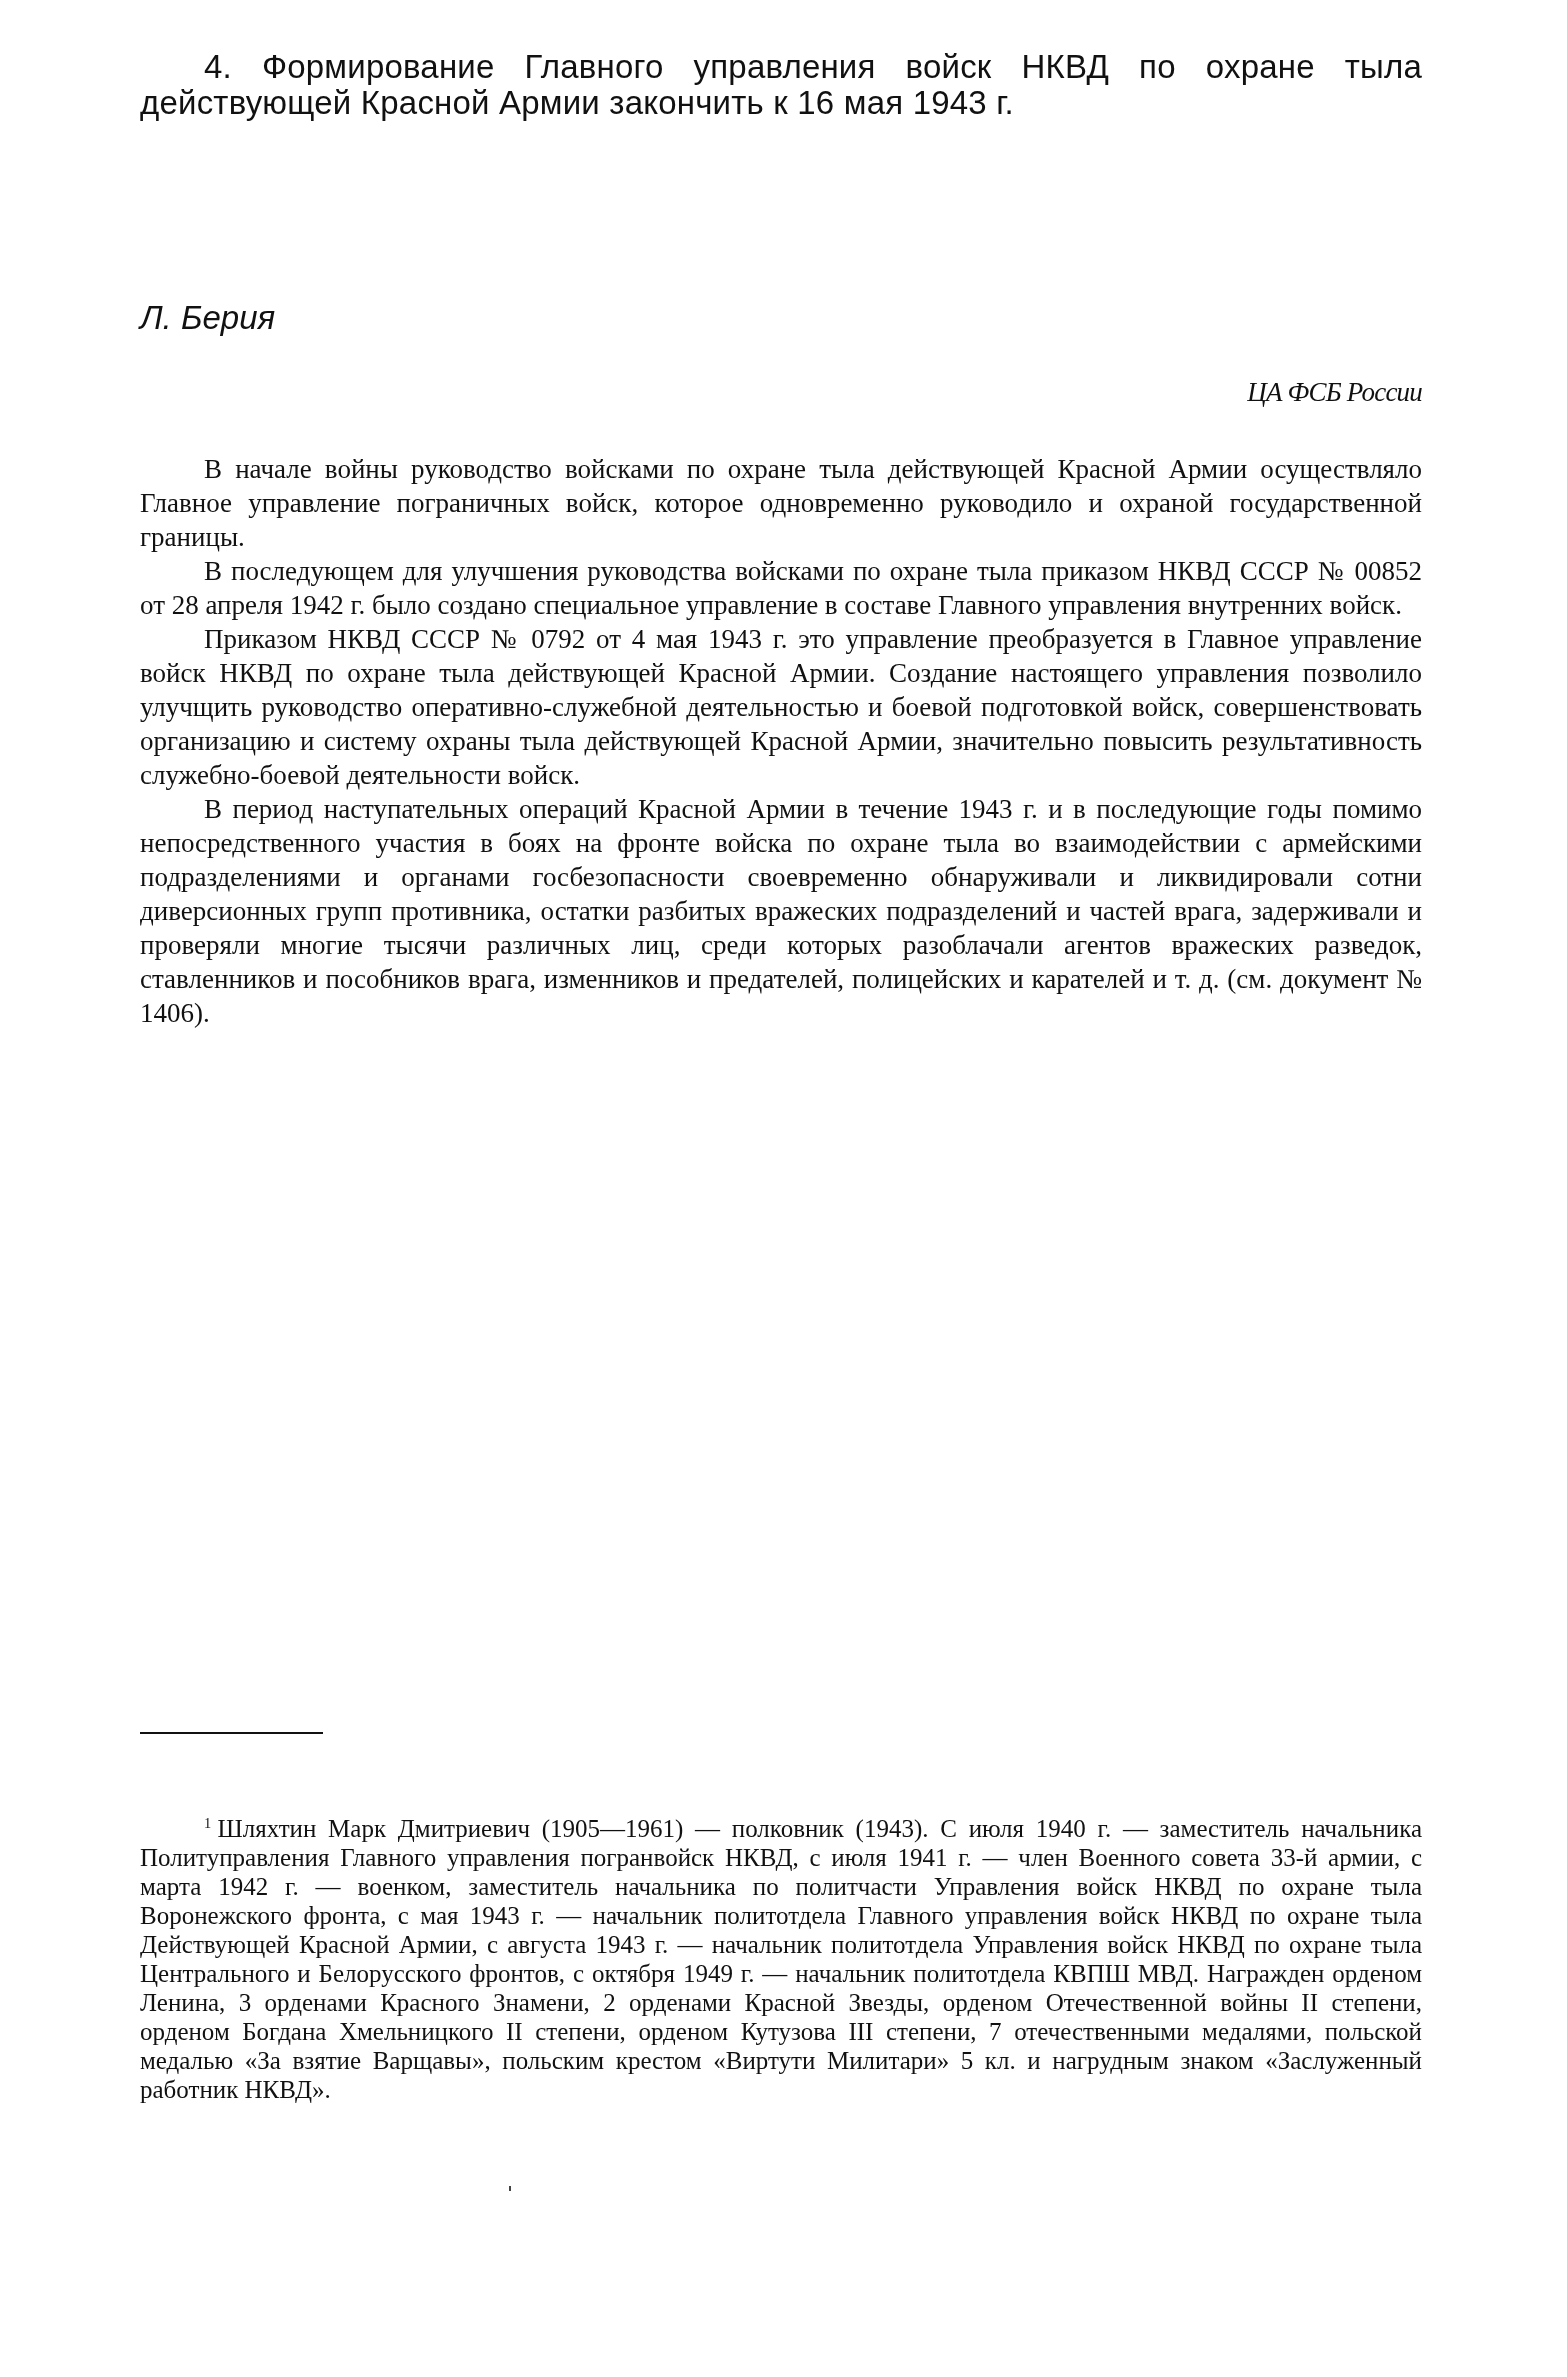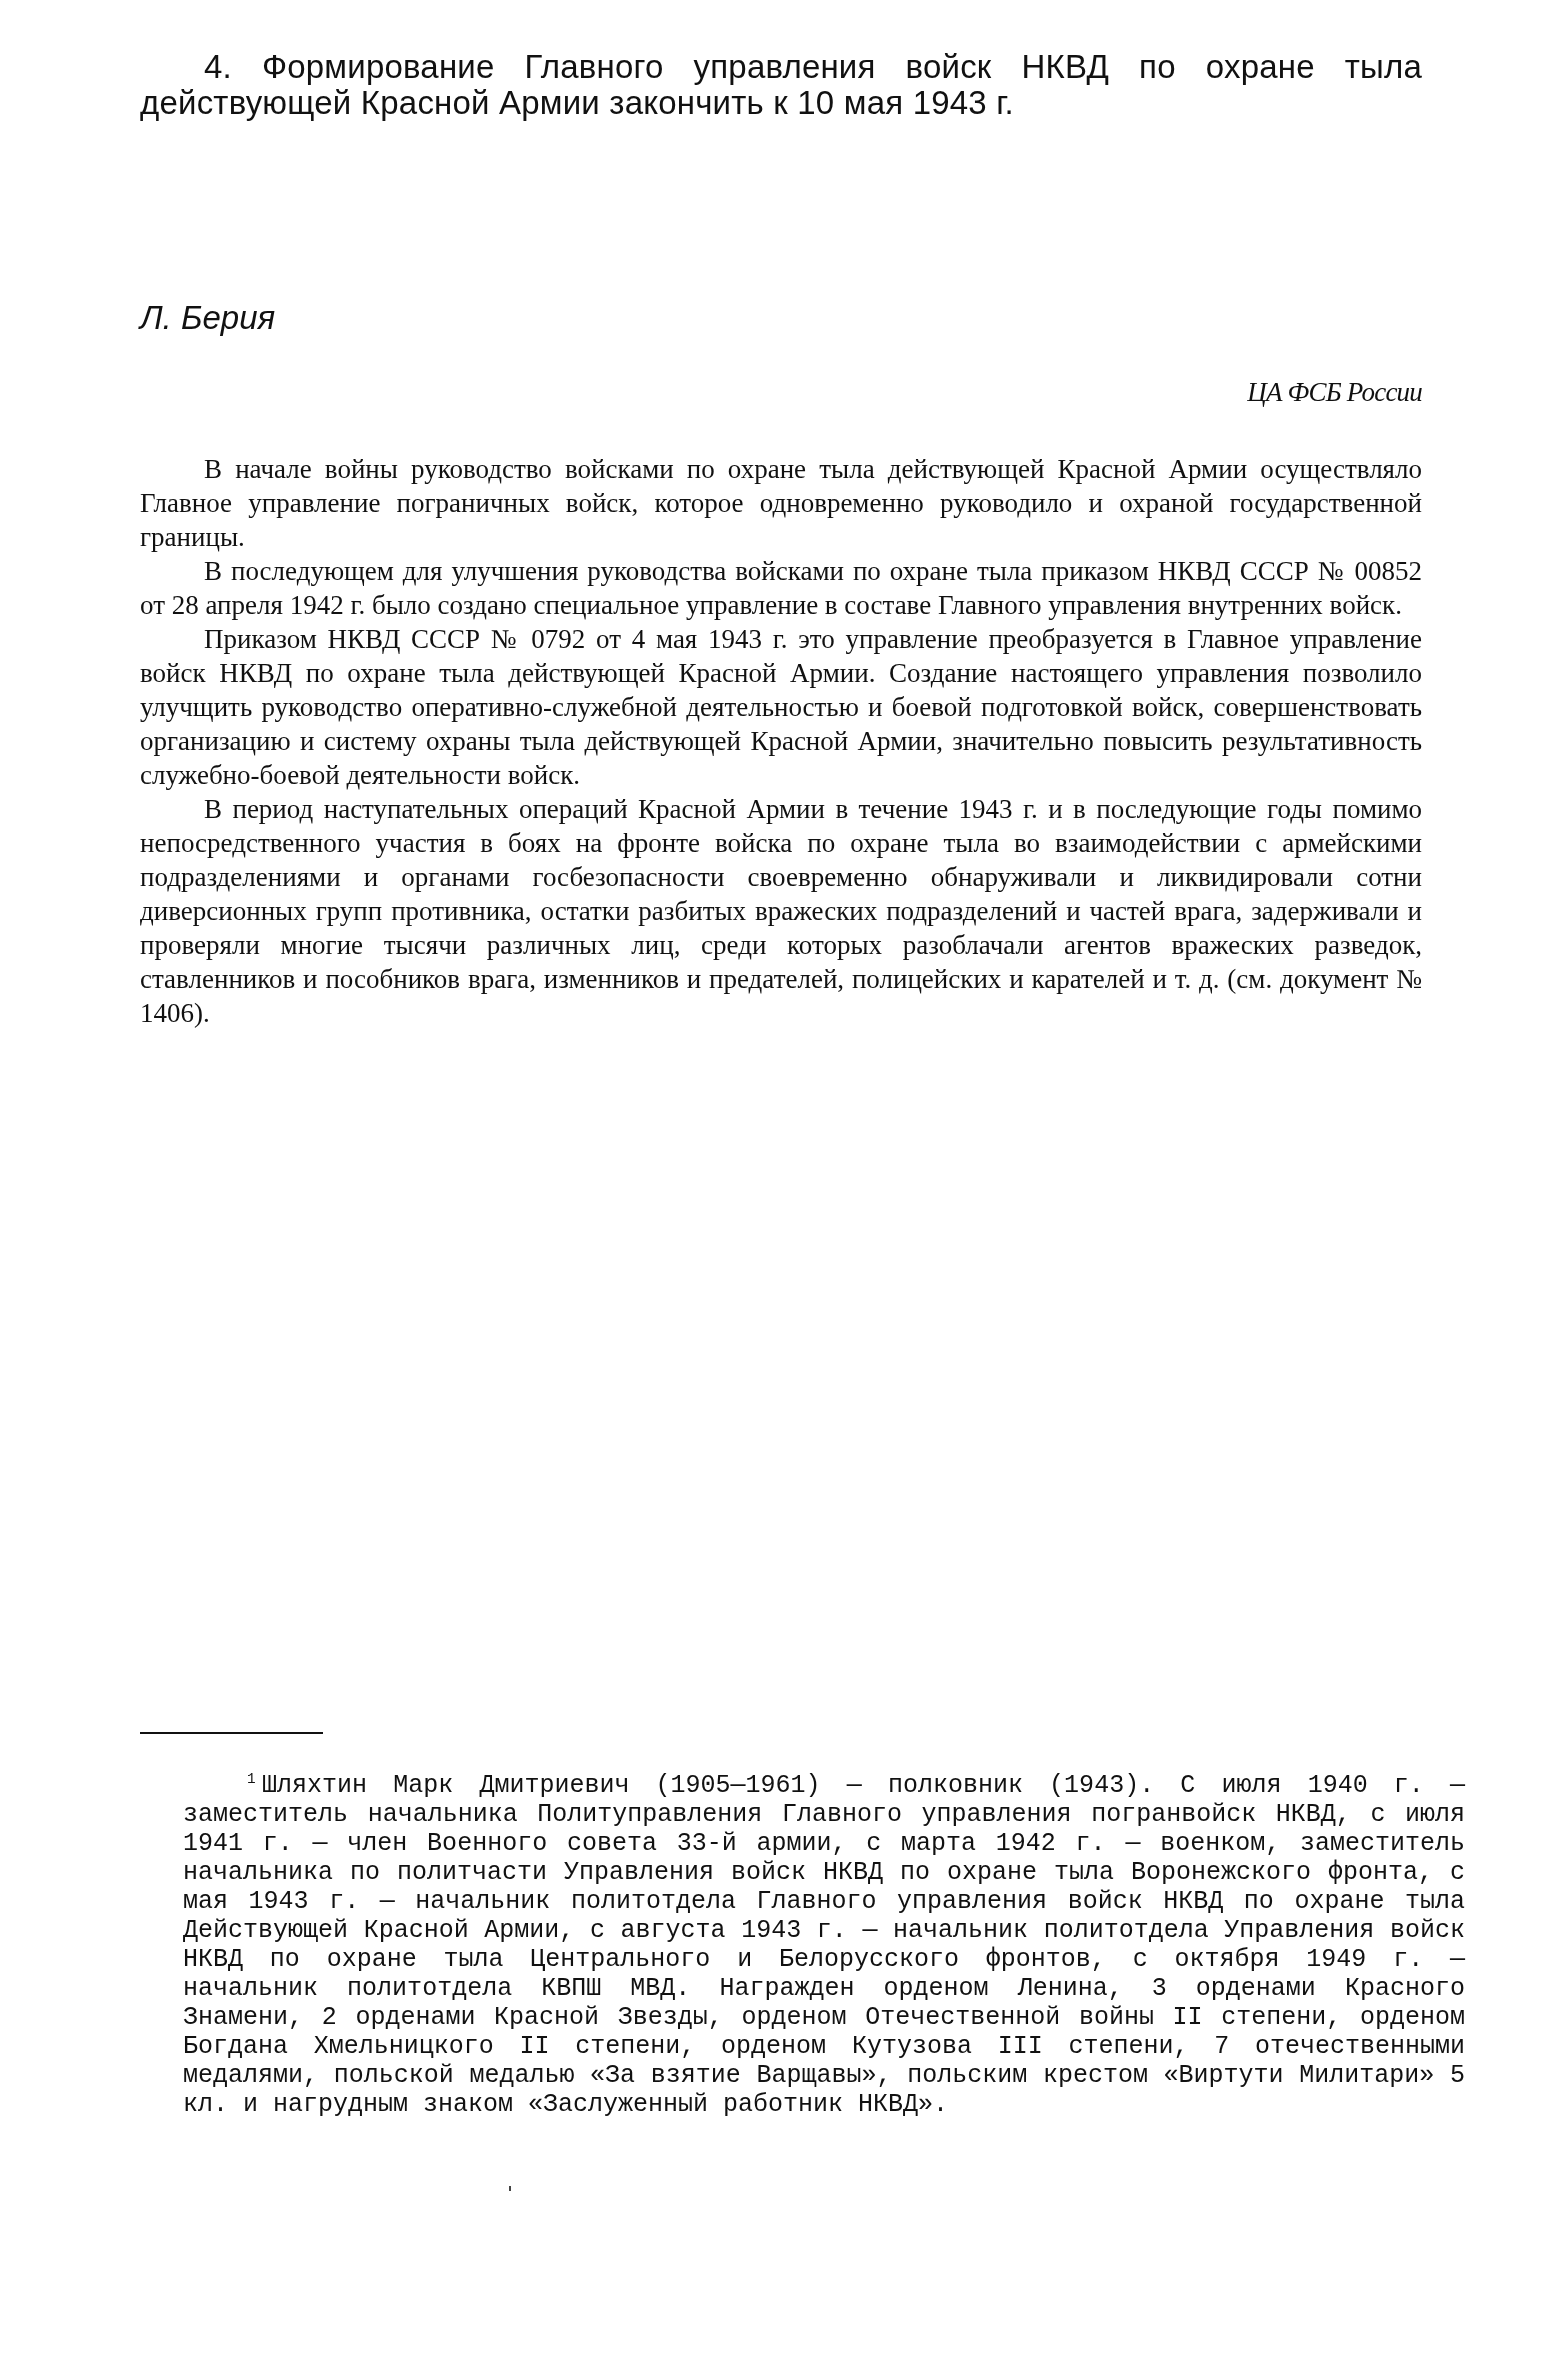--- a/index.html
+++ b/index.html
@@ -69,47 +69,46 @@
     .footnote-rule {
       position: absolute;
       top: 1732px;
       left: 0;
       width: 183px;
       height: 2.4px;
       background: #111111;
     }
     .footnotes {
       position: absolute;
-      top: 1771px;
+      top: 1814px;
       left: 0;
       width: 1282px;
       font-size: 25px;
       line-height: 29px;
       text-align: justify;
-      font-family: Liberation Mono, monospace;
-      margin-left: 43px;
+      font-family: Liberation Serif, serif;
     }
     .footnotes p { margin: 0; text-indent: 64px; }
     .footnotes .fn-mark { font-size: 14.4px; vertical-align: super; line-height: 0; margin-right: 6.4px; }
     .stray-mark {
       position: absolute;
       top: 2186px;
       left: 509px;
       width: 2.4px;
       height: 4.8px;
       background: #444444;
     }
   </style>
 </head>
 <body>
 
 <div class="page">
 
   <div class="doc-block">
-    <p class="indent">4. Формирование Главного управления войск НКВД по охране тыла действующей Красной Армии закончить к 10 мая 1943 г.</p>
+    <p class="indent">4. Формирование Главного управления войск НКВД по охране тыла действующей Красной Армии закончить к 16 мая 1943 г.</p>
   </div>
 
   <div class="signature">
     <span class="signer-name">Л. Берия</span>
   </div>
 
   <div class="archive">ЦА ФСБ России</div>
 
   <div class="commentary">
     <p>В начале войны руководство войсками по охране тыла действующей Красной Армии осуществляло Главное управление пограничных войск, которое одновремен­но руководило и охраной государственной границы.</p>

